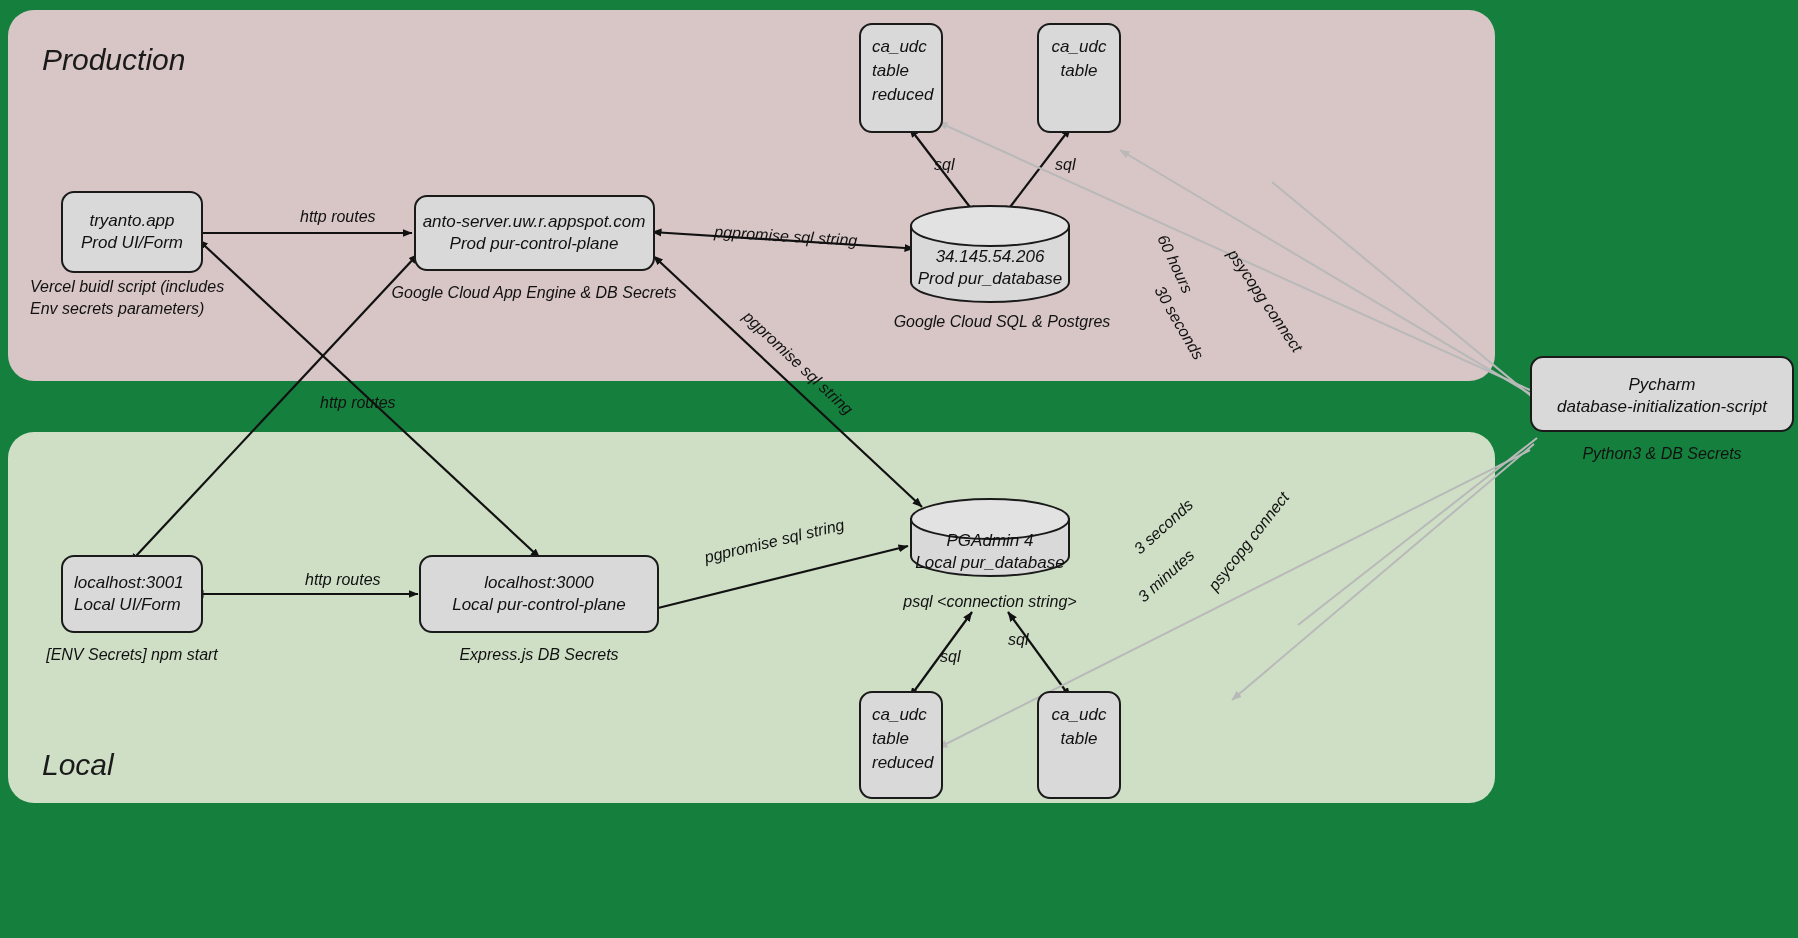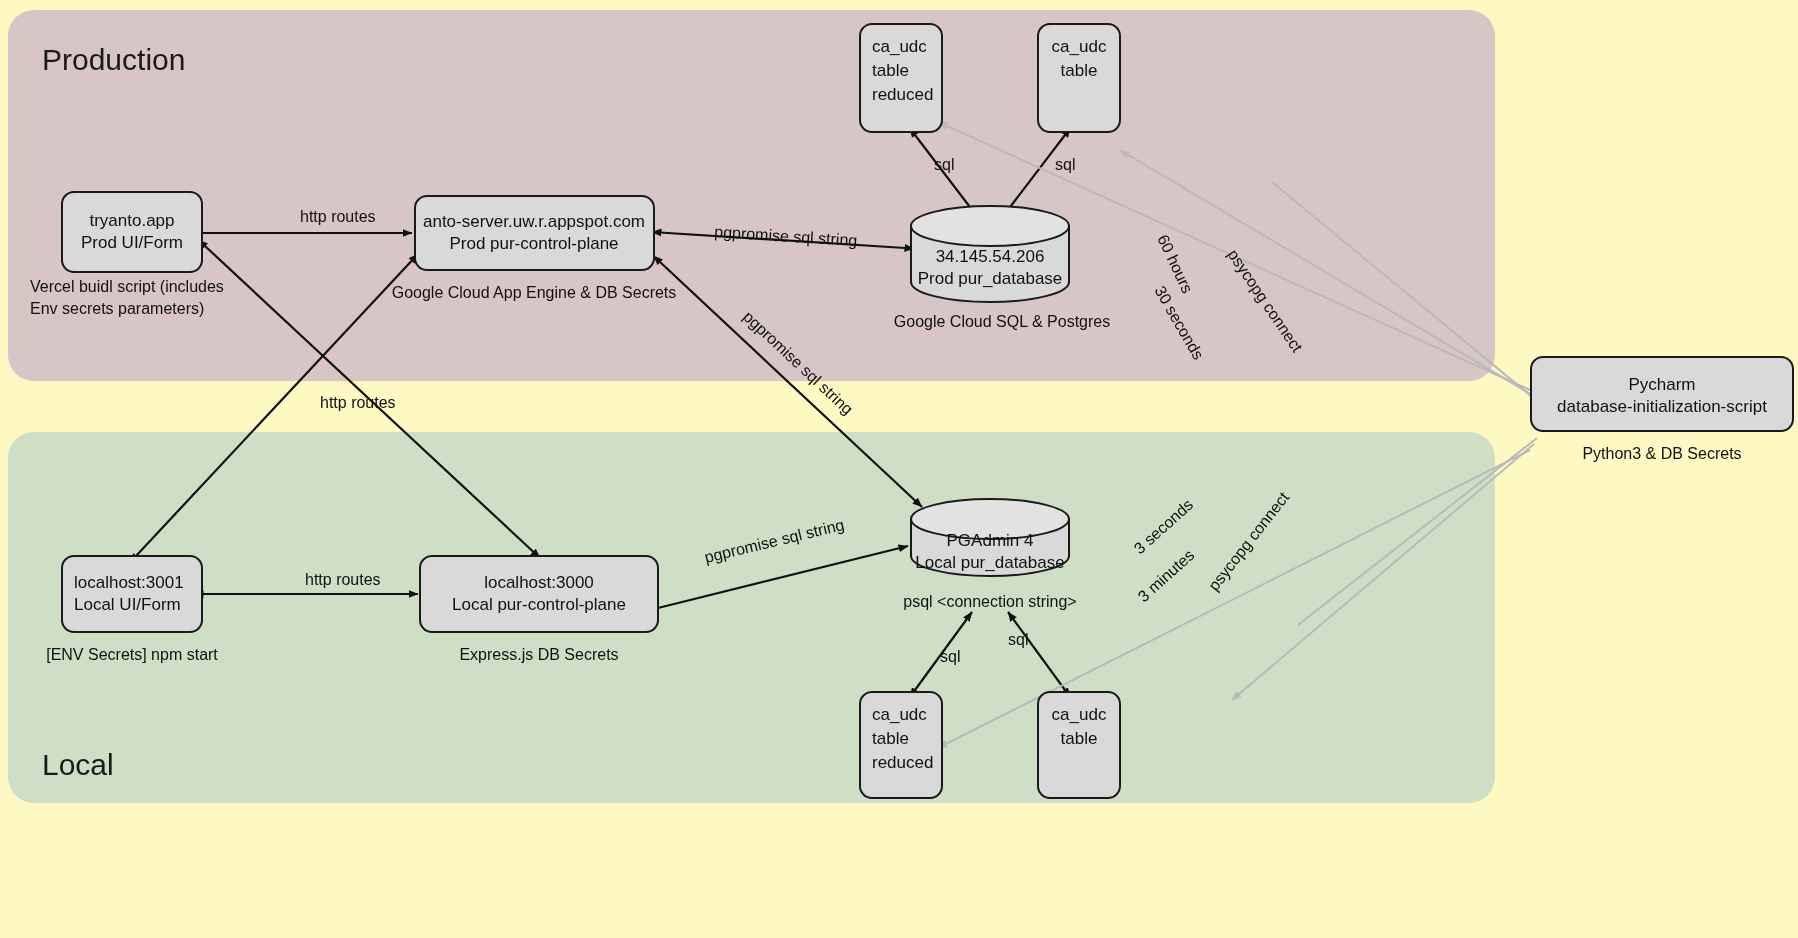--- a/index.html
+++ b/index.html
@@ -10,21 +10,22 @@
   body {
     width: 1798px;
     height: 938px;
     overflow: hidden;
     font-family: "Liberation Sans", sans-serif;
   }
   #diagram-root {
     position: relative;
     width: 1798px;
     height: 938px;
-    background: #fef9c3;
+    background: #15803d;
+    font-style: italic;
   }
   svg.canvas {
     position: absolute;
     top: 0;
     left: 0;
     width: 1798px;
     height: 938px;
   }
   .region-label {
     font-size: 30px;

